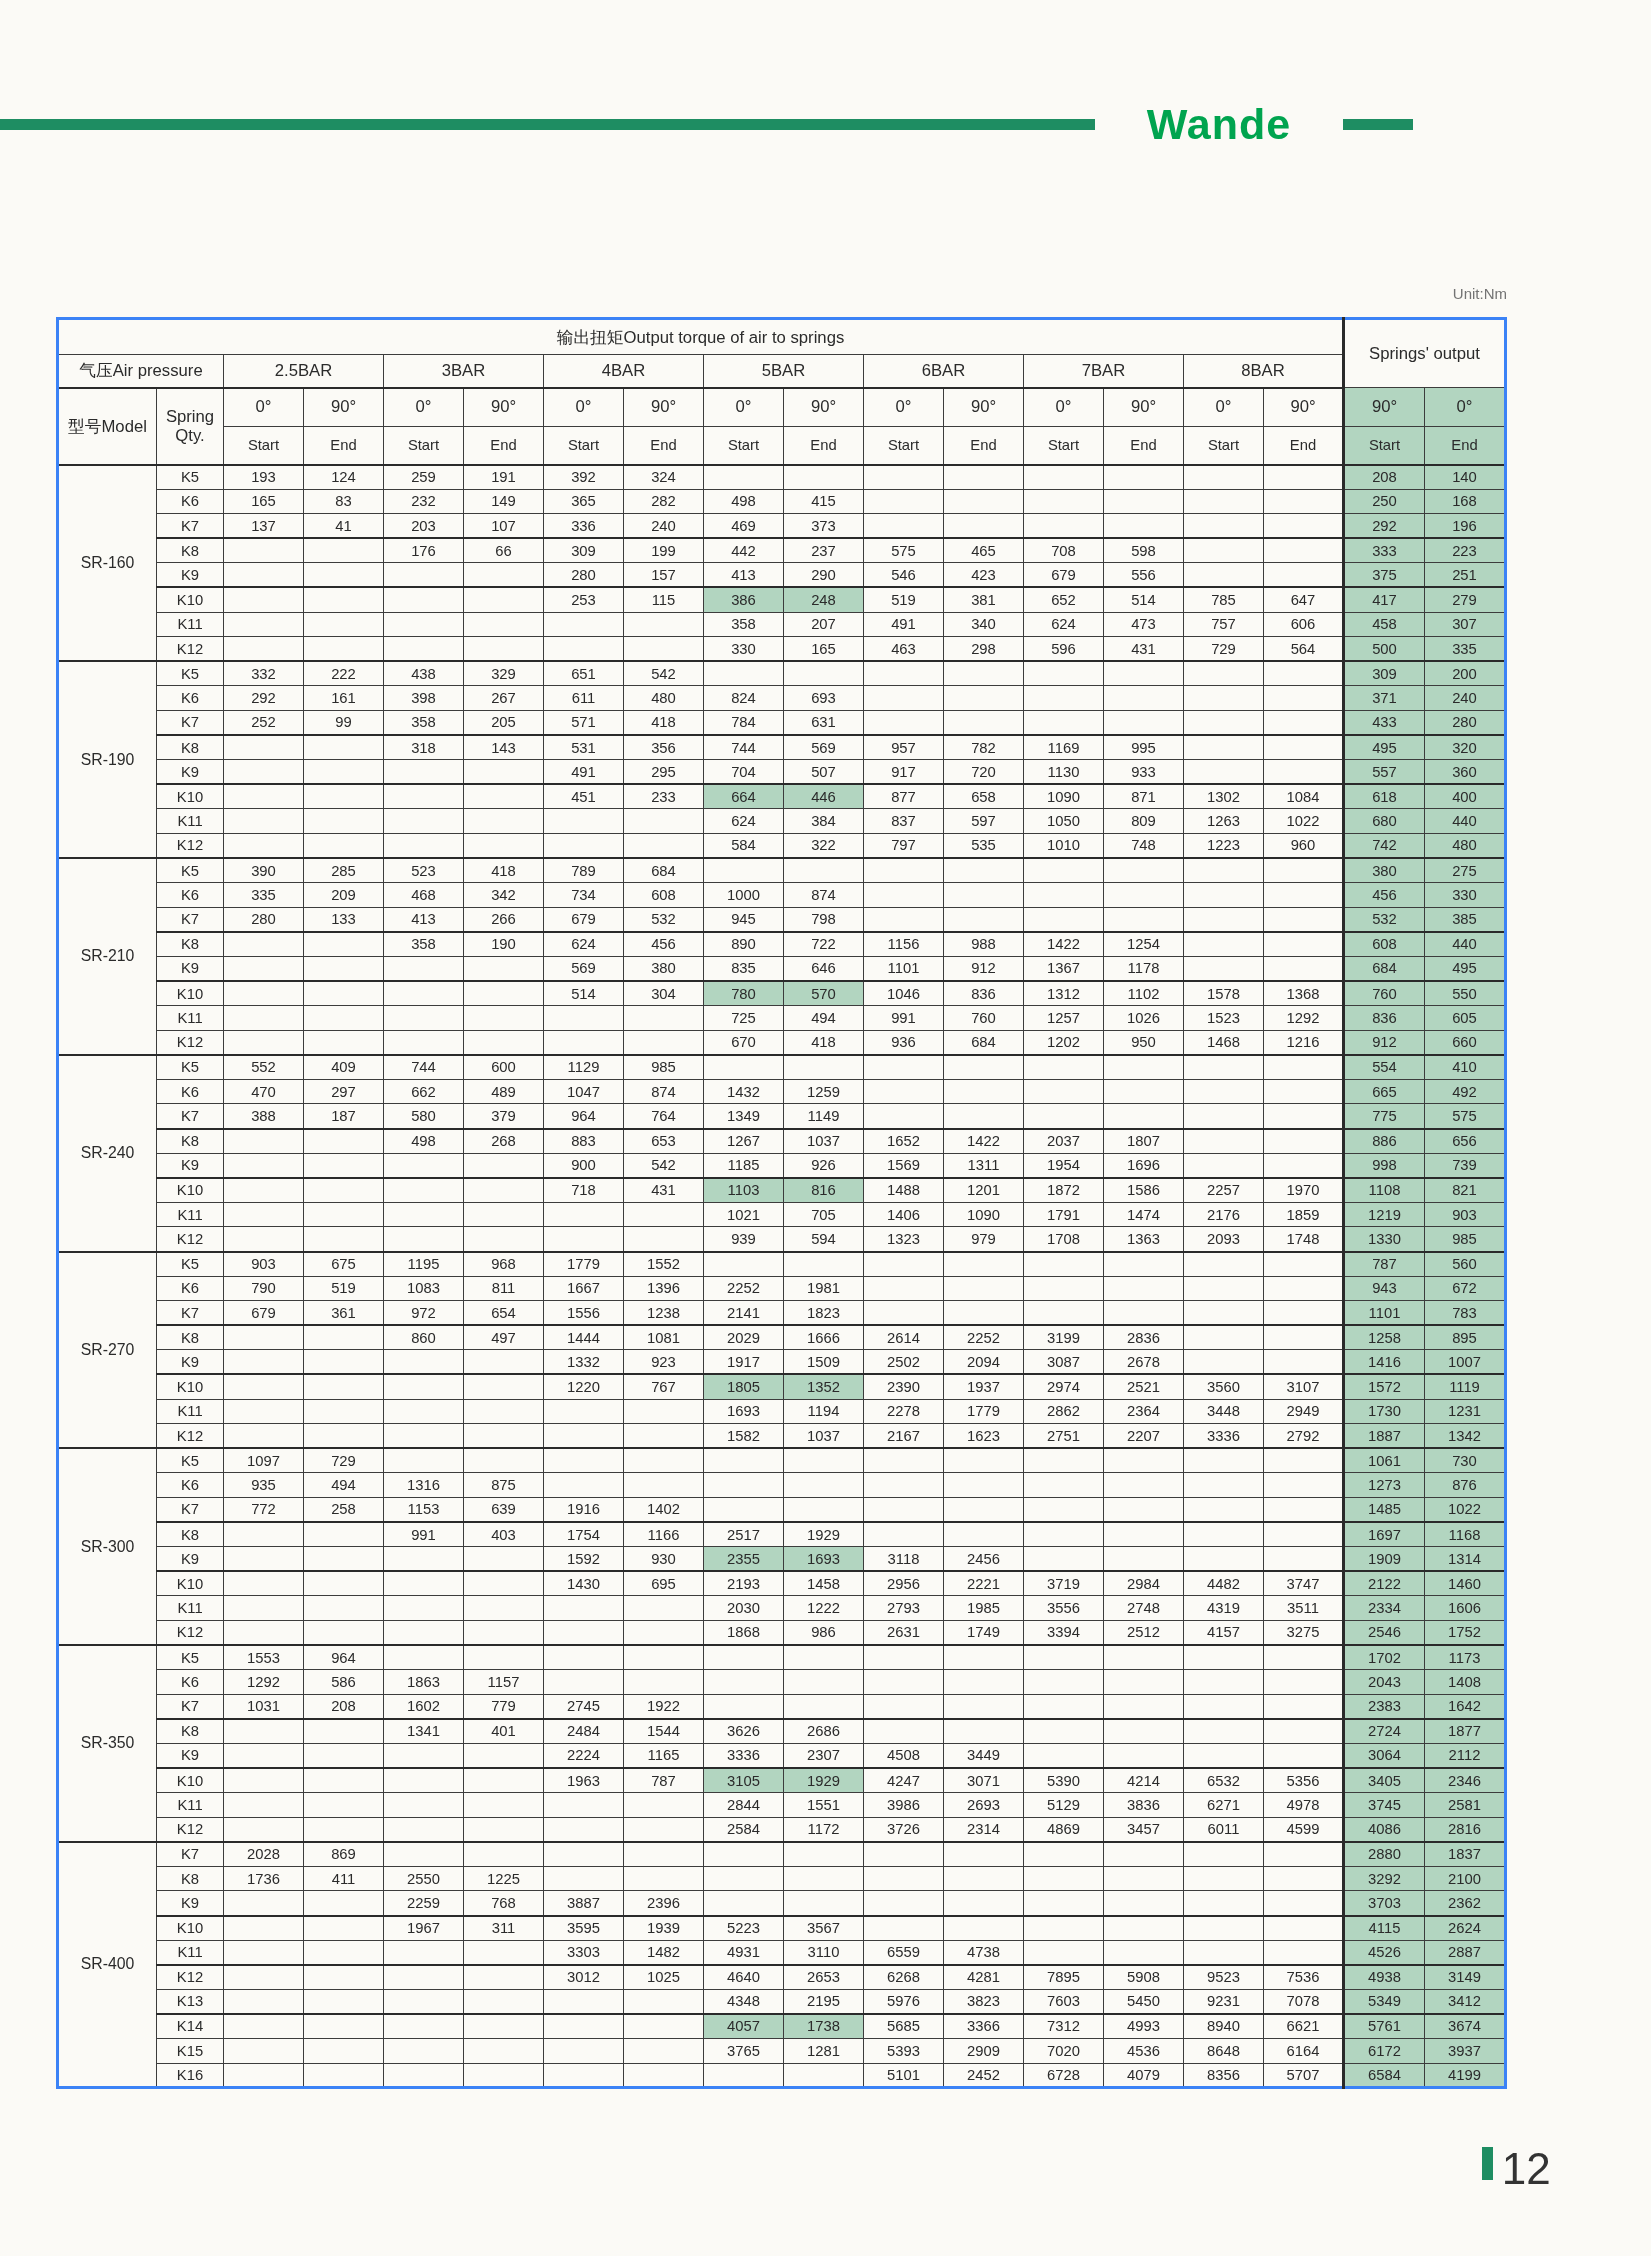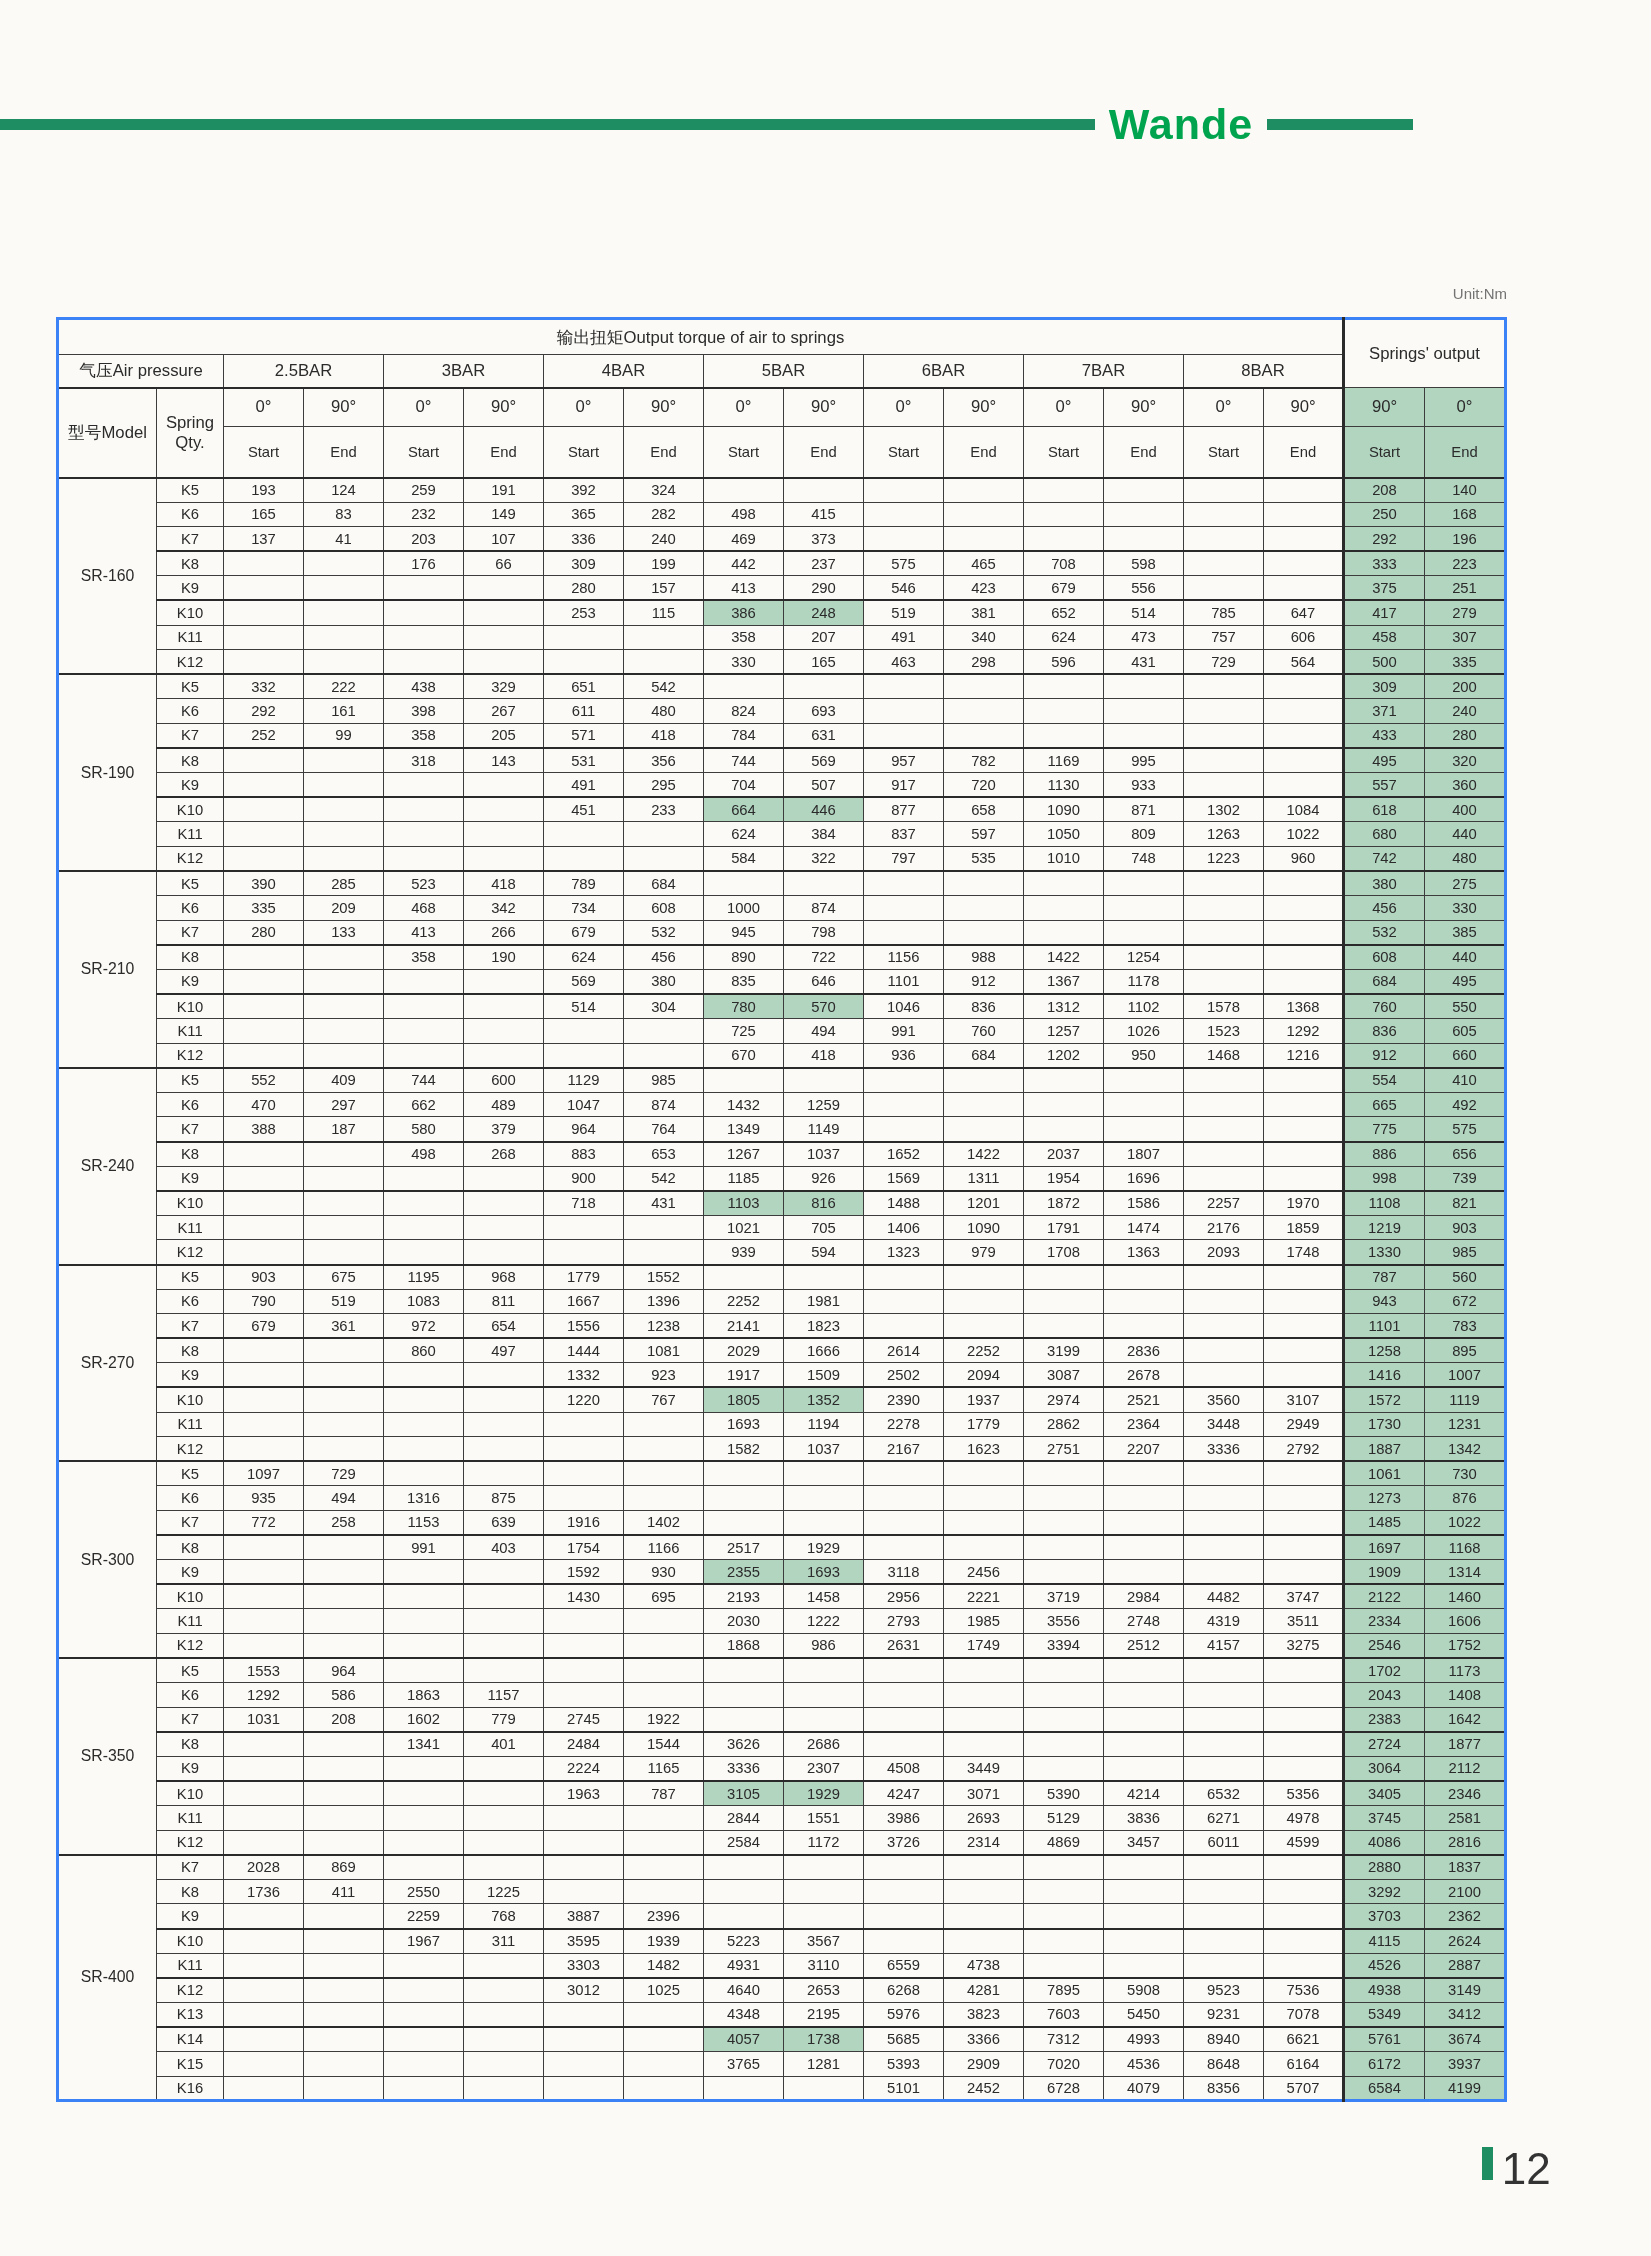--- a/index.html
+++ b/index.html
@@ -6,42 +6,42 @@
   html,body { margin:0; padding:0; background:#e8e8e8; }
   .page {
     position:relative; width:1652px; height:2257px; margin:0 auto;
     background: var(--page-bg, #FBFAF6);
     font-family:"Liberation Sans", sans-serif;
     color: var(--text, #2B2B2B);
     overflow:hidden;
   }
   
   .brandrow { position:absolute; top:99px; left:0; width:1413px; height:51px;
-    display:flex; align-items:center; }
+    display:flex; align-items:center;gap:38px; }
   .bar { height:11.8px; background: var(--bar-green, #1E8D62); }
   .bar.left  { width:1095px; flex:none; }
   .bar.right { flex:1; }
   .logo { font-size:43px; font-weight:bold; color: var(--logo-green, #00A44F);
     line-height:1; margin:0 13.8px; letter-spacing:1px; white-space:nowrap; }
   
   .unit { position:absolute; top:285px; right:145px; font-size:15px; color:#737373; }
   
   table.tq { position:absolute; left:56px; top:317px; width:1451px;
     border-collapse:collapse; table-layout:fixed;
     border:3px solid #3b82f6; }
   .tq th, .tq td {
     border:1px solid var(--border-dark, #3C3C3C);
     text-align:center; vertical-align:middle; padding:0;
     font-weight:normal; white-space:nowrap; overflow:hidden;
   }
   .c-model { width:99px; } .c-spring { width:67px; } .c-out { width:81px; }
   .tq thead tr.r1 th { height:36px; font-size:16.7px; }
   .tq thead tr.r2 th { height:33px; font-size:16.7px; border-bottom:2px solid #2A2A2A;text-align:center; }
   .tq thead tr.r3 th { height:39px; font-size:16.7px; }
-  .tq thead tr.r4 th { height:51px; font-size:14.8px; border-bottom:2px solid #2A2A2A; }
+  .tq thead tr.r4 th { height:38px; font-size:14.8px; border-bottom:2px solid #2A2A2A; }
   .tq th.springh { white-space:normal; line-height:1.15; font-size:14.8px; }
   .tq tbody { border-top:2px solid #2A2A2A; }
   .tq tbody td { height:24.6px; font-size:14.8px; }
   .tq td.model { font-size:15.8px; }
   .tq td.k { font-size:14.8px; }
   .tq tr.tb td { border-bottom:2px solid #2A2A2A; }
   .tq .g { background: var(--cell-green, #B2D5C0); }
   .tq .osep { border-left:3px solid #2A2A2A; }
   
   .pagenum { position:absolute; top:2147px; left:1482px; display:flex; }

